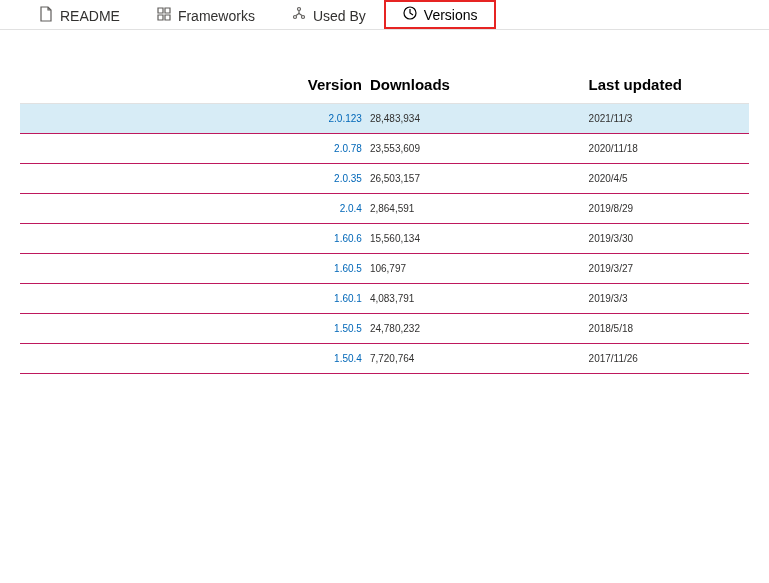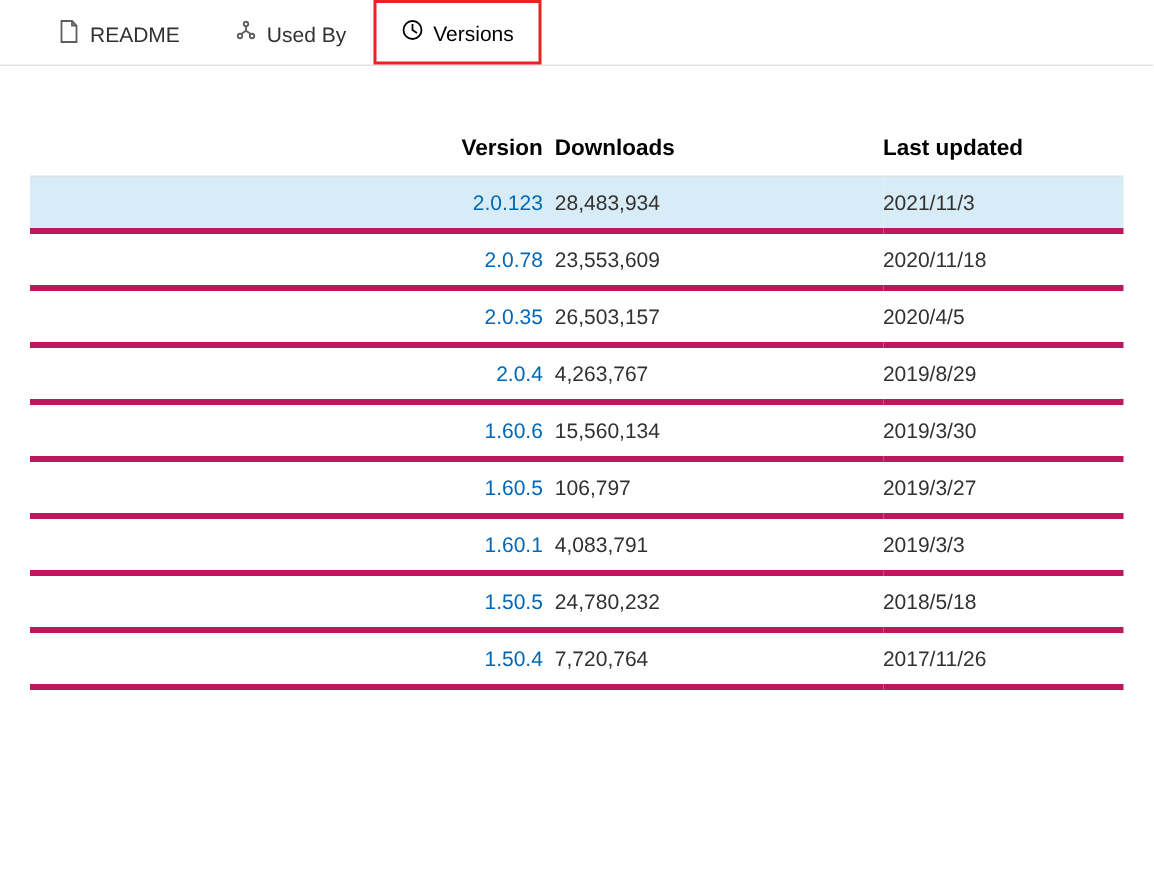--- a/index.html
+++ b/index.html
@@ -8,21 +8,21 @@
     font-size: 14px;
     color: #323130;
     background: #ffffff;
     width: 769px;
   }
   .tabs {
     display: flex;
     align-items: stretch;
     border-bottom: 1px solid #e1e1e1;
     padding-left: 20px;
-    height: 44px;
+    height: 30px;
   }
   .tab {
     display: flex;
     align-items: center;
     gap: 6px;
     padding: 0 16px;
     color: #323130;
     cursor: pointer;
     border: 2px solid transparent;
     border-bottom: none;
@@ -57,22 +57,22 @@
   th {
     text-align: left;
     font-weight: 700;
     font-size: 15px;
     color: #000;
     padding: 10px 8px 10px 0;
     border-bottom: 1px solid #e1e1e1;
   }
   td {
     padding: 9px 8px 9px 0;
-    border-bottom: 4px solid #be185d;
-    font-size: 14px;
+    border-bottom: 1px solid #be185d;
+    font-size: 10px;
     color: #323130;
   }
   td.version-cell a {
     color: #0067b8;
     text-decoration: none;
   }
   tr.highlight td {
     background: #d7ecf6;
   }
   th:nth-child(1), td:nth-child(1) { width: 48%; text-align: right; }
@@ -83,20 +83,28 @@
 <body>
 
 <div class="tabs">
   <div class="tab">
     <span>
       <svg viewBox="0 0 16 16">
           <path d="M3 1h7l3 3v11H3V1z M10 1v3h3"></path>
         </svg>
     </span>
     <span>README</span>
+  </div>
+  <div class="tab">
+    <span>
+      <svg viewBox="0 0 16 16">
+          <path d="M2 2h5v5H2zM9 2h5v5H9zM2 9h5v5H2zM9 9h5v5H9z"></path>
+        </svg>
+    </span>
+    <span>Frameworks</span>
   </div>
   <div class="tab">
     <span>
       <svg viewBox="0 0 16 16">
           <circle cx="8" cy="3" r="1.5"></circle>
           <circle cx="4" cy="11" r="1.5"></circle>
           <circle cx="12" cy="11" r="1.5"></circle>
           <path d="M8 4.5v3M8 7.5l-3 2M8 7.5l3 2"></path>
         </svg>
     </span>
@@ -133,21 +141,21 @@
           <td>23,553,609</td>
           <td>2020/11/18</td>
         </tr>
         <tr>
           <td class="version-cell"><a href="#">2.0.35</a></td>
           <td>26,503,157</td>
           <td>2020/4/5</td>
         </tr>
         <tr>
           <td class="version-cell"><a href="#">2.0.4</a></td>
-          <td>4,263,767</td>
+          <td>2,864,591</td>
           <td>2019/8/29</td>
         </tr>
         <tr>
           <td class="version-cell"><a href="#">1.60.6</a></td>
           <td>15,560,134</td>
           <td>2019/3/30</td>
         </tr>
         <tr>
           <td class="version-cell"><a href="#">1.60.5</a></td>
           <td>106,797</td>

